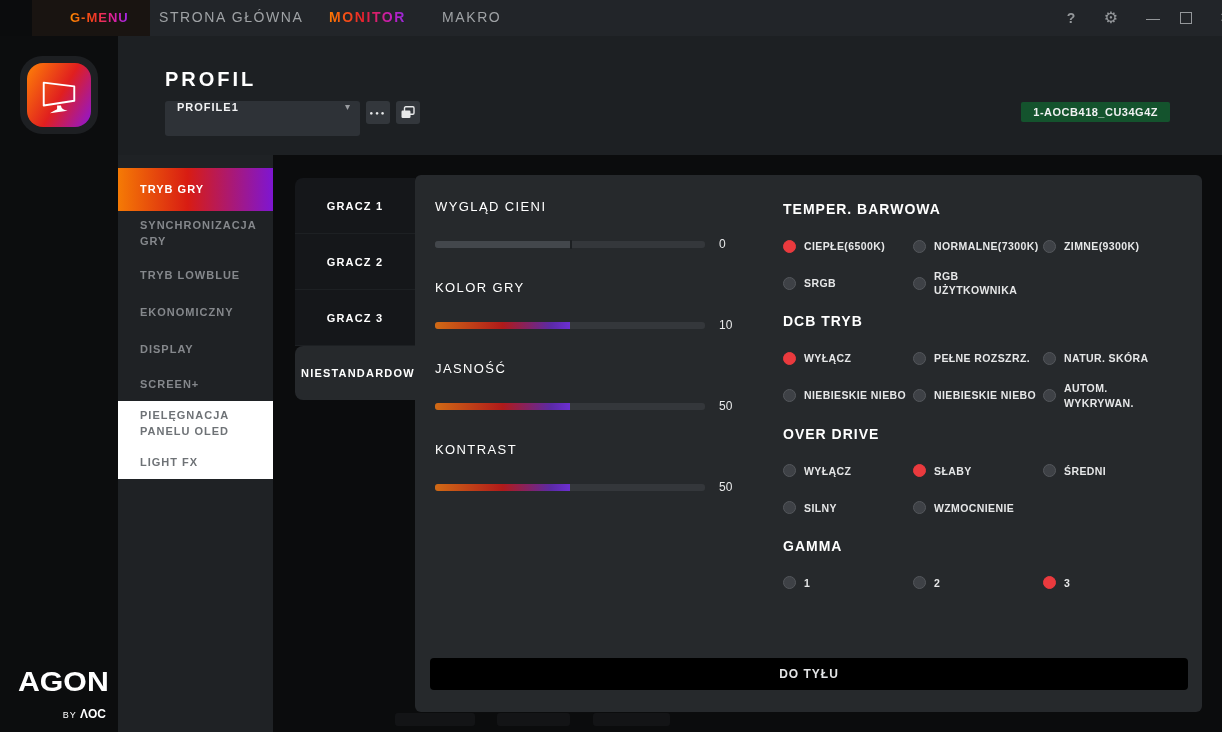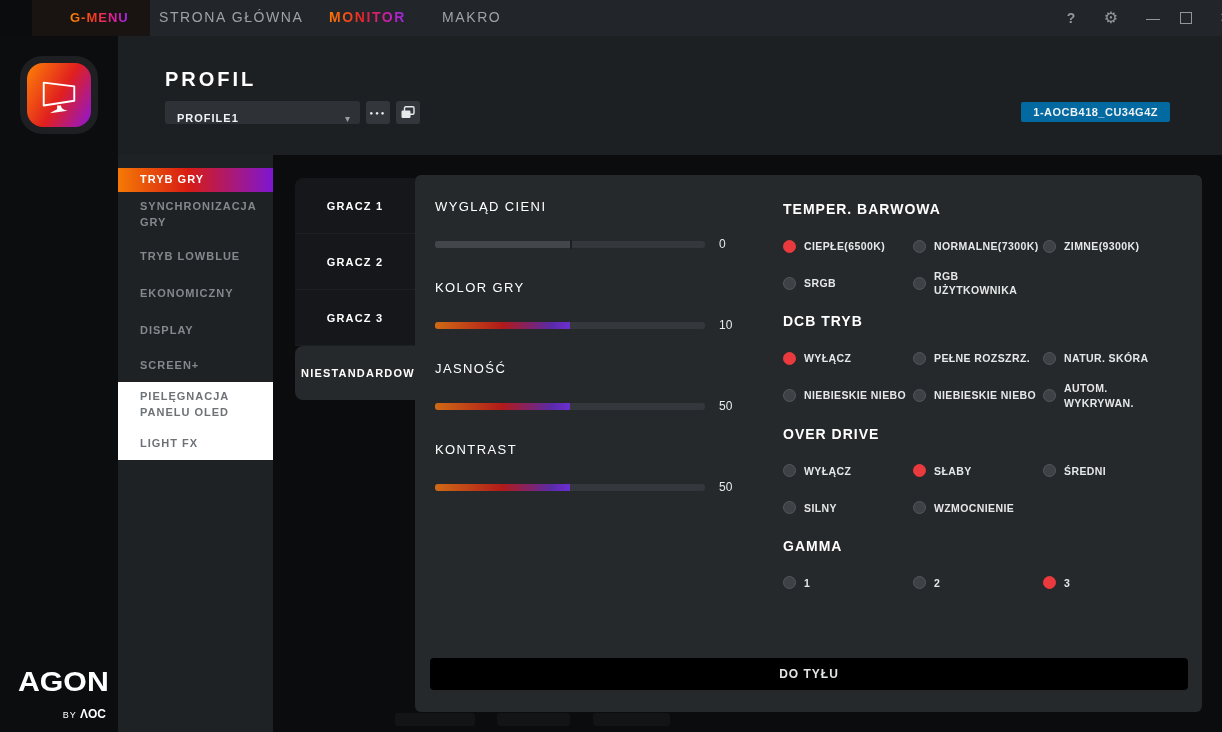--- a/index.html
+++ b/index.html
@@ -29,40 +29,40 @@
            background:linear-gradient(120deg,#ff8207,#e01f1f 52%,#8d16d8);
            display:flex;align-items:center;justify-content:center;}
   .agon{position:absolute;left:18px;top:630px;width:88px;color:#fff;}
   .agon-word{font-size:28px;font-weight:900;letter-spacing:0;transform:scaleX(1.08);transform-origin:left;}
   .agon-by{text-align:right;font-size:9px;letter-spacing:1px;margin-top:9px;color:#fff;}
   .agon-by b{font-size:12px;letter-spacing:0;}
 
   
   .header{position:absolute;left:118px;top:36px;width:1104px;height:119px;background:#1d2023;}
   .page-title{position:absolute;left:47px;top:32px;font-size:20px;font-weight:900;letter-spacing:3px;color:#fff;}
-  .profile-dd{position:absolute;left:47px;top:65px;width:195px;height:23px;background:#2e3237;border-radius:3px;
-              display:flex;align-items:flex-end;padding:0 10px 0 12px;cursor:default;}
+  .profile-dd{position:absolute;left:47px;top:65px;width:195px;height:35px;background:#2e3237;border-radius:3px;
+              display:flex;align-items:flex-start;padding:0 10px 0 12px;cursor:default;}
   .profile-dd .val{flex:1;font-size:11px;font-weight:800;letter-spacing:1px;color:#f2f3f4;}
   .profile-dd .caret{color:#9a9da1;font-size:10px;}
   .sq-btn{position:absolute;top:65px;width:24px;height:23px;background:#33373c;border-radius:3px;
           display:flex;align-items:center;justify-content:center;color:#e8e9ea;}
   .btn-more{left:248px;font-size:9px;letter-spacing:1px;font-weight:700;}
   .btn-copy{left:278px;}
-  .monitor-badge{position:absolute;right:52px;top:66px;height:20px;background:#0369a1;border-radius:2px;
+  .monitor-badge{position:absolute;right:52px;top:66px;height:20px;background:#14532d;border-radius:2px;
                  display:flex;align-items:center;padding:0 12px;font-size:11px;font-weight:700;
                  letter-spacing:.5px;color:#f0f1f2;}
 
   
   .sidebar{position:absolute;left:118px;top:155px;width:155px;height:577px;background:#1f2225;padding-top:13px;}
   .side-item{display:flex;align-items:center;padding:0 14px 0 22px;font-size:11px;font-weight:700;
              letter-spacing:1px;color:#85888c;line-height:1.45;cursor:default;}
   .side-item.normal:nth-child(odd){}
   .side-item.active{background:linear-gradient(90deg,#f57a05,#d81c13 45%,#7e16d2);color:#fff;}
   .side-item.disabled{background:#ffffff;color:#6e7276;}
-  .h35{height:24px}.h46{height:46px}.h37{height:37px}.h33{height:33px}.h32{height:32px}
+  .h35{height:43px}.h46{height:46px}.h37{height:37px}.h33{height:33px}.h32{height:32px}
 
   
   .panel{position:absolute;left:415px;top:175px;width:787px;height:537px;background:#26292c;border-radius:6px;}
   .tabs{position:absolute;left:295px;top:178px;width:120px;}
   .tab{height:56px;background:#15171a;border-bottom:1px solid #1d2023;display:flex;align-items:center;
        justify-content:center;font-size:11px;font-weight:800;letter-spacing:1.2px;color:#fff;
        overflow:hidden;white-space:nowrap;cursor:default;}
   .tab:first-child{border-radius:8px 0 0 0;}
   .tab.active{background:#26292c;border-bottom:none;height:54px;border-radius:8px 0 0 8px;
               justify-content:flex-start;padding-left:6px;}

